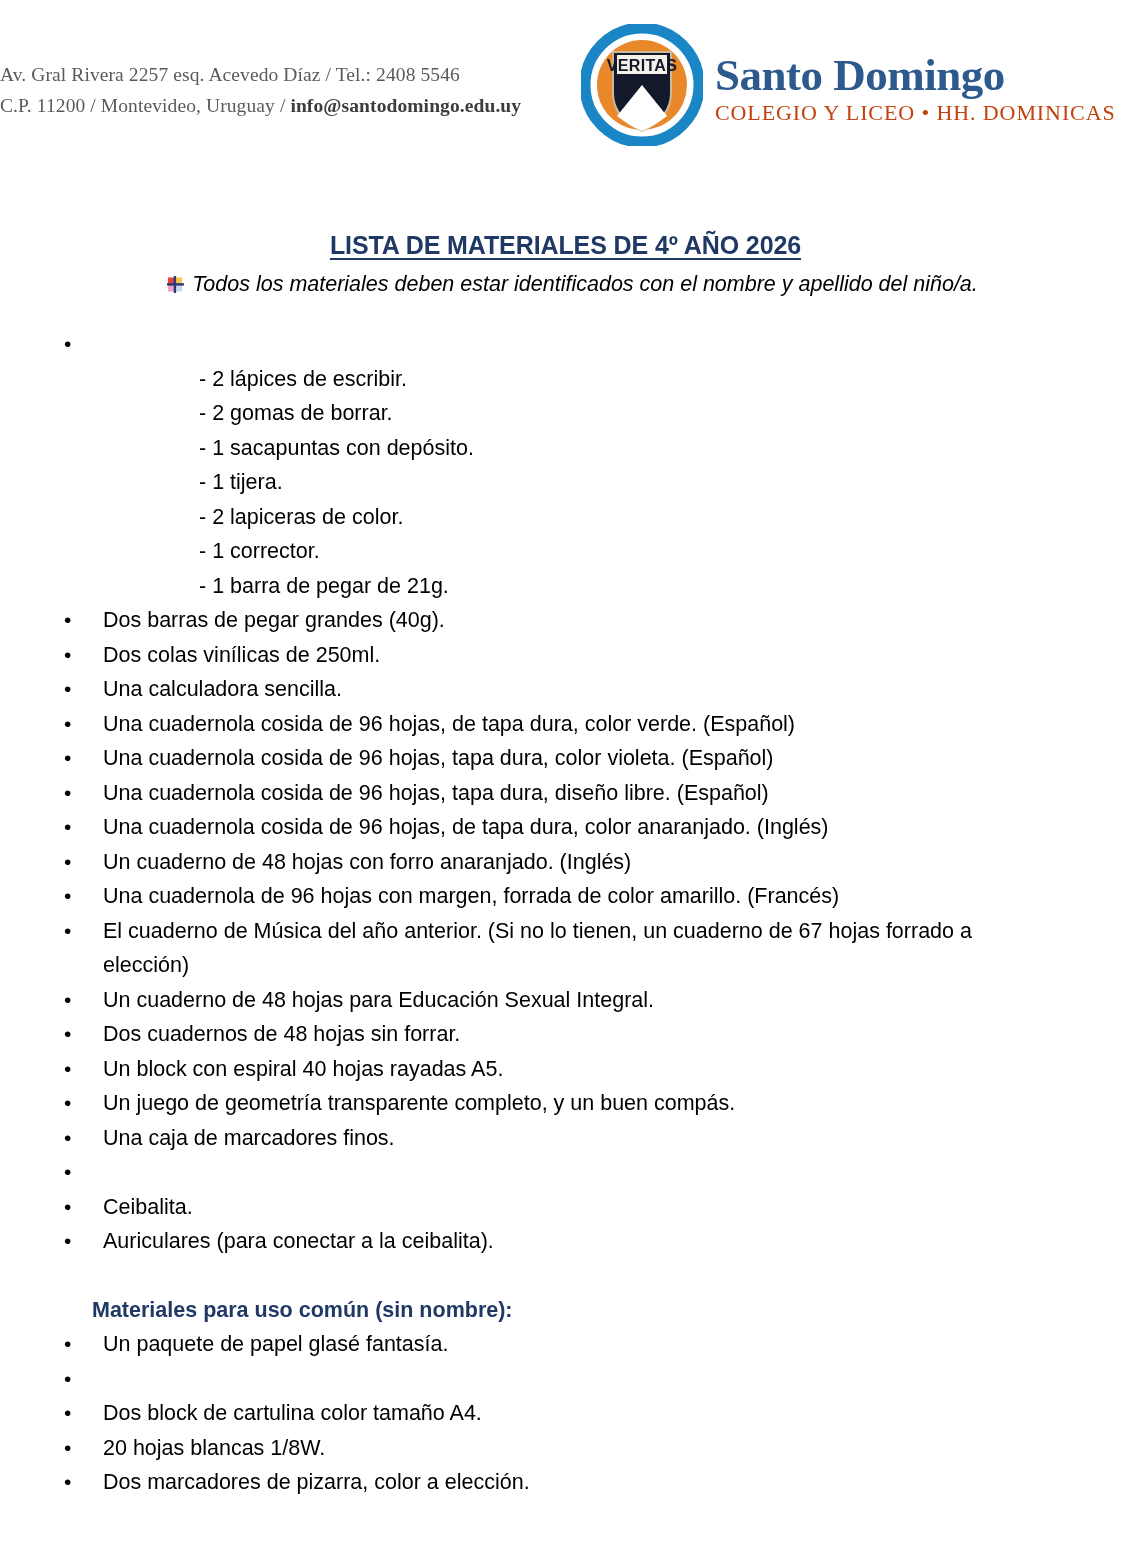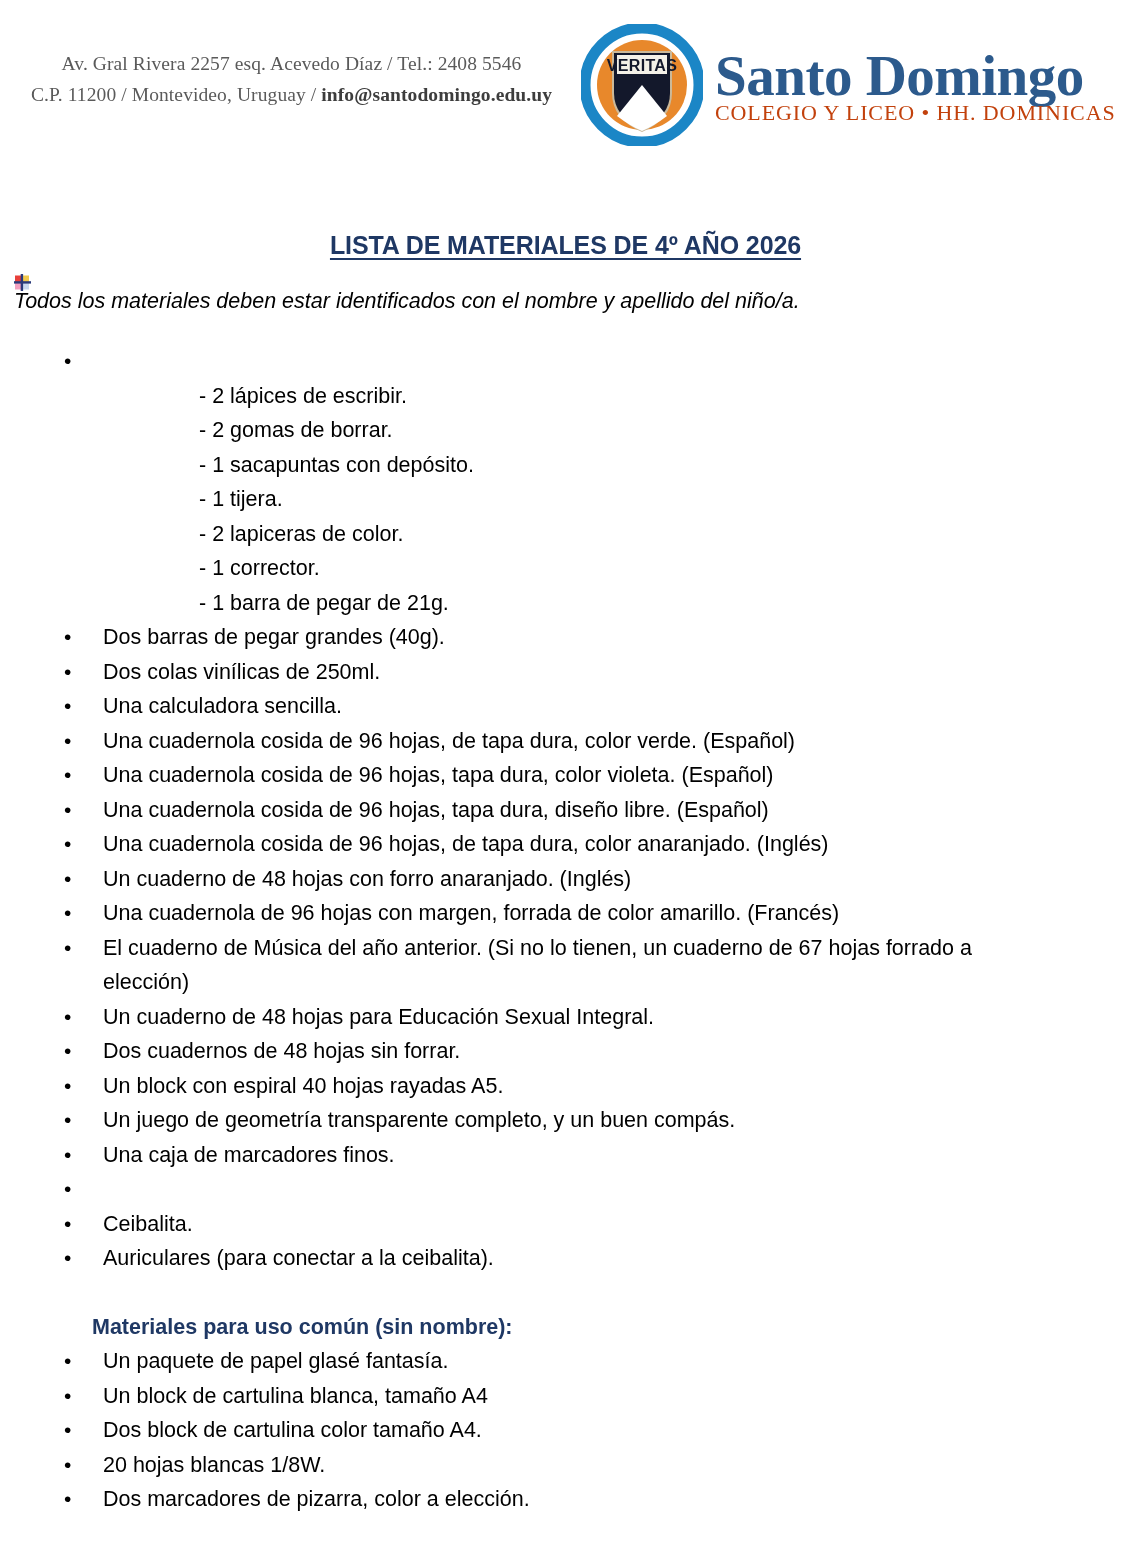--- a/index.html
+++ b/index.html
@@ -18,23 +18,23 @@
 
   
   .header {
     position: relative;
     height: 155px;
     width: 1131px;
   }
   .address-block {
     position: absolute;
     left: 0;
-    top: 48px;
+    top: 59px;
     width: 583px;
-    text-align: center;
+    text-align: left;
     font-family: "Liberation Serif", serif;
     font-size: 19.5px;
     line-height: 31px;
     color: #5a5a5a;
     letter-spacing: 0.1px;
   }
   .address-line { display: block; white-space: nowrap; }
   .address-email { font-weight: bold; color: #3d3d3d; }
 
   .logo-wrap {
@@ -53,21 +53,21 @@
   .wordmark {
     margin-left: 12px;
     display: flex;
     flex-direction: column;
     justify-content: center;
     padding-top: 6px;
   }
   .brand-name {
     font-family: "Liberation Serif", serif;
     font-weight: bold;
-    font-size: 57px;
+    font-size: 45px;
     line-height: 47px;
     color: #2c5a8c;
     letter-spacing: -0.5px;
   }
   .brand-sub {
     font-family: "Liberation Serif", serif;
     font-size: 22px;
     line-height: 24px;
     color: #c2410c;
     letter-spacing: 0.9px;
@@ -84,21 +84,20 @@
     text-underline-offset: 4px;
     margin: 76px 0 8px 0;
     letter-spacing: -0.1px;
   }
   .subtitle-row {
     display: flex;
     justify-content: center;
     align-items: baseline;
     margin-top: 12px;
     padding-left: 14px;
-    flex-direction: column;
   }
   .subtitle-bullet {
     width: 17px;
     height: 17px;
     flex: 0 0 17px;
     margin-right: 8px;
     position: relative;
     top: 2px;
   }
   .subtitle-text {
@@ -277,21 +276,20 @@
   <div class="spacer"></div>
 
   <div class="section-heading">Materiales para uso común (sin nombre):</div>
 
   <div class="li">
       <span class="dot">•</span>
       <span class="txt">Un paquete de papel glasé fantasía.</span>
     </div>
   <div class="li">
       <span class="dot">•</span>
-      <span class="txt">Un block de cartulina blanca, tamaño A4</span>
     </div>
   <div class="li">
       <span class="dot">•</span>
       <span class="txt">Dos block de cartulina color tamaño A4.</span>
     </div>
   <div class="li">
       <span class="dot">•</span>
       <span class="txt">20 hojas blancas 1/8W.</span>
     </div>
   <div class="li">

